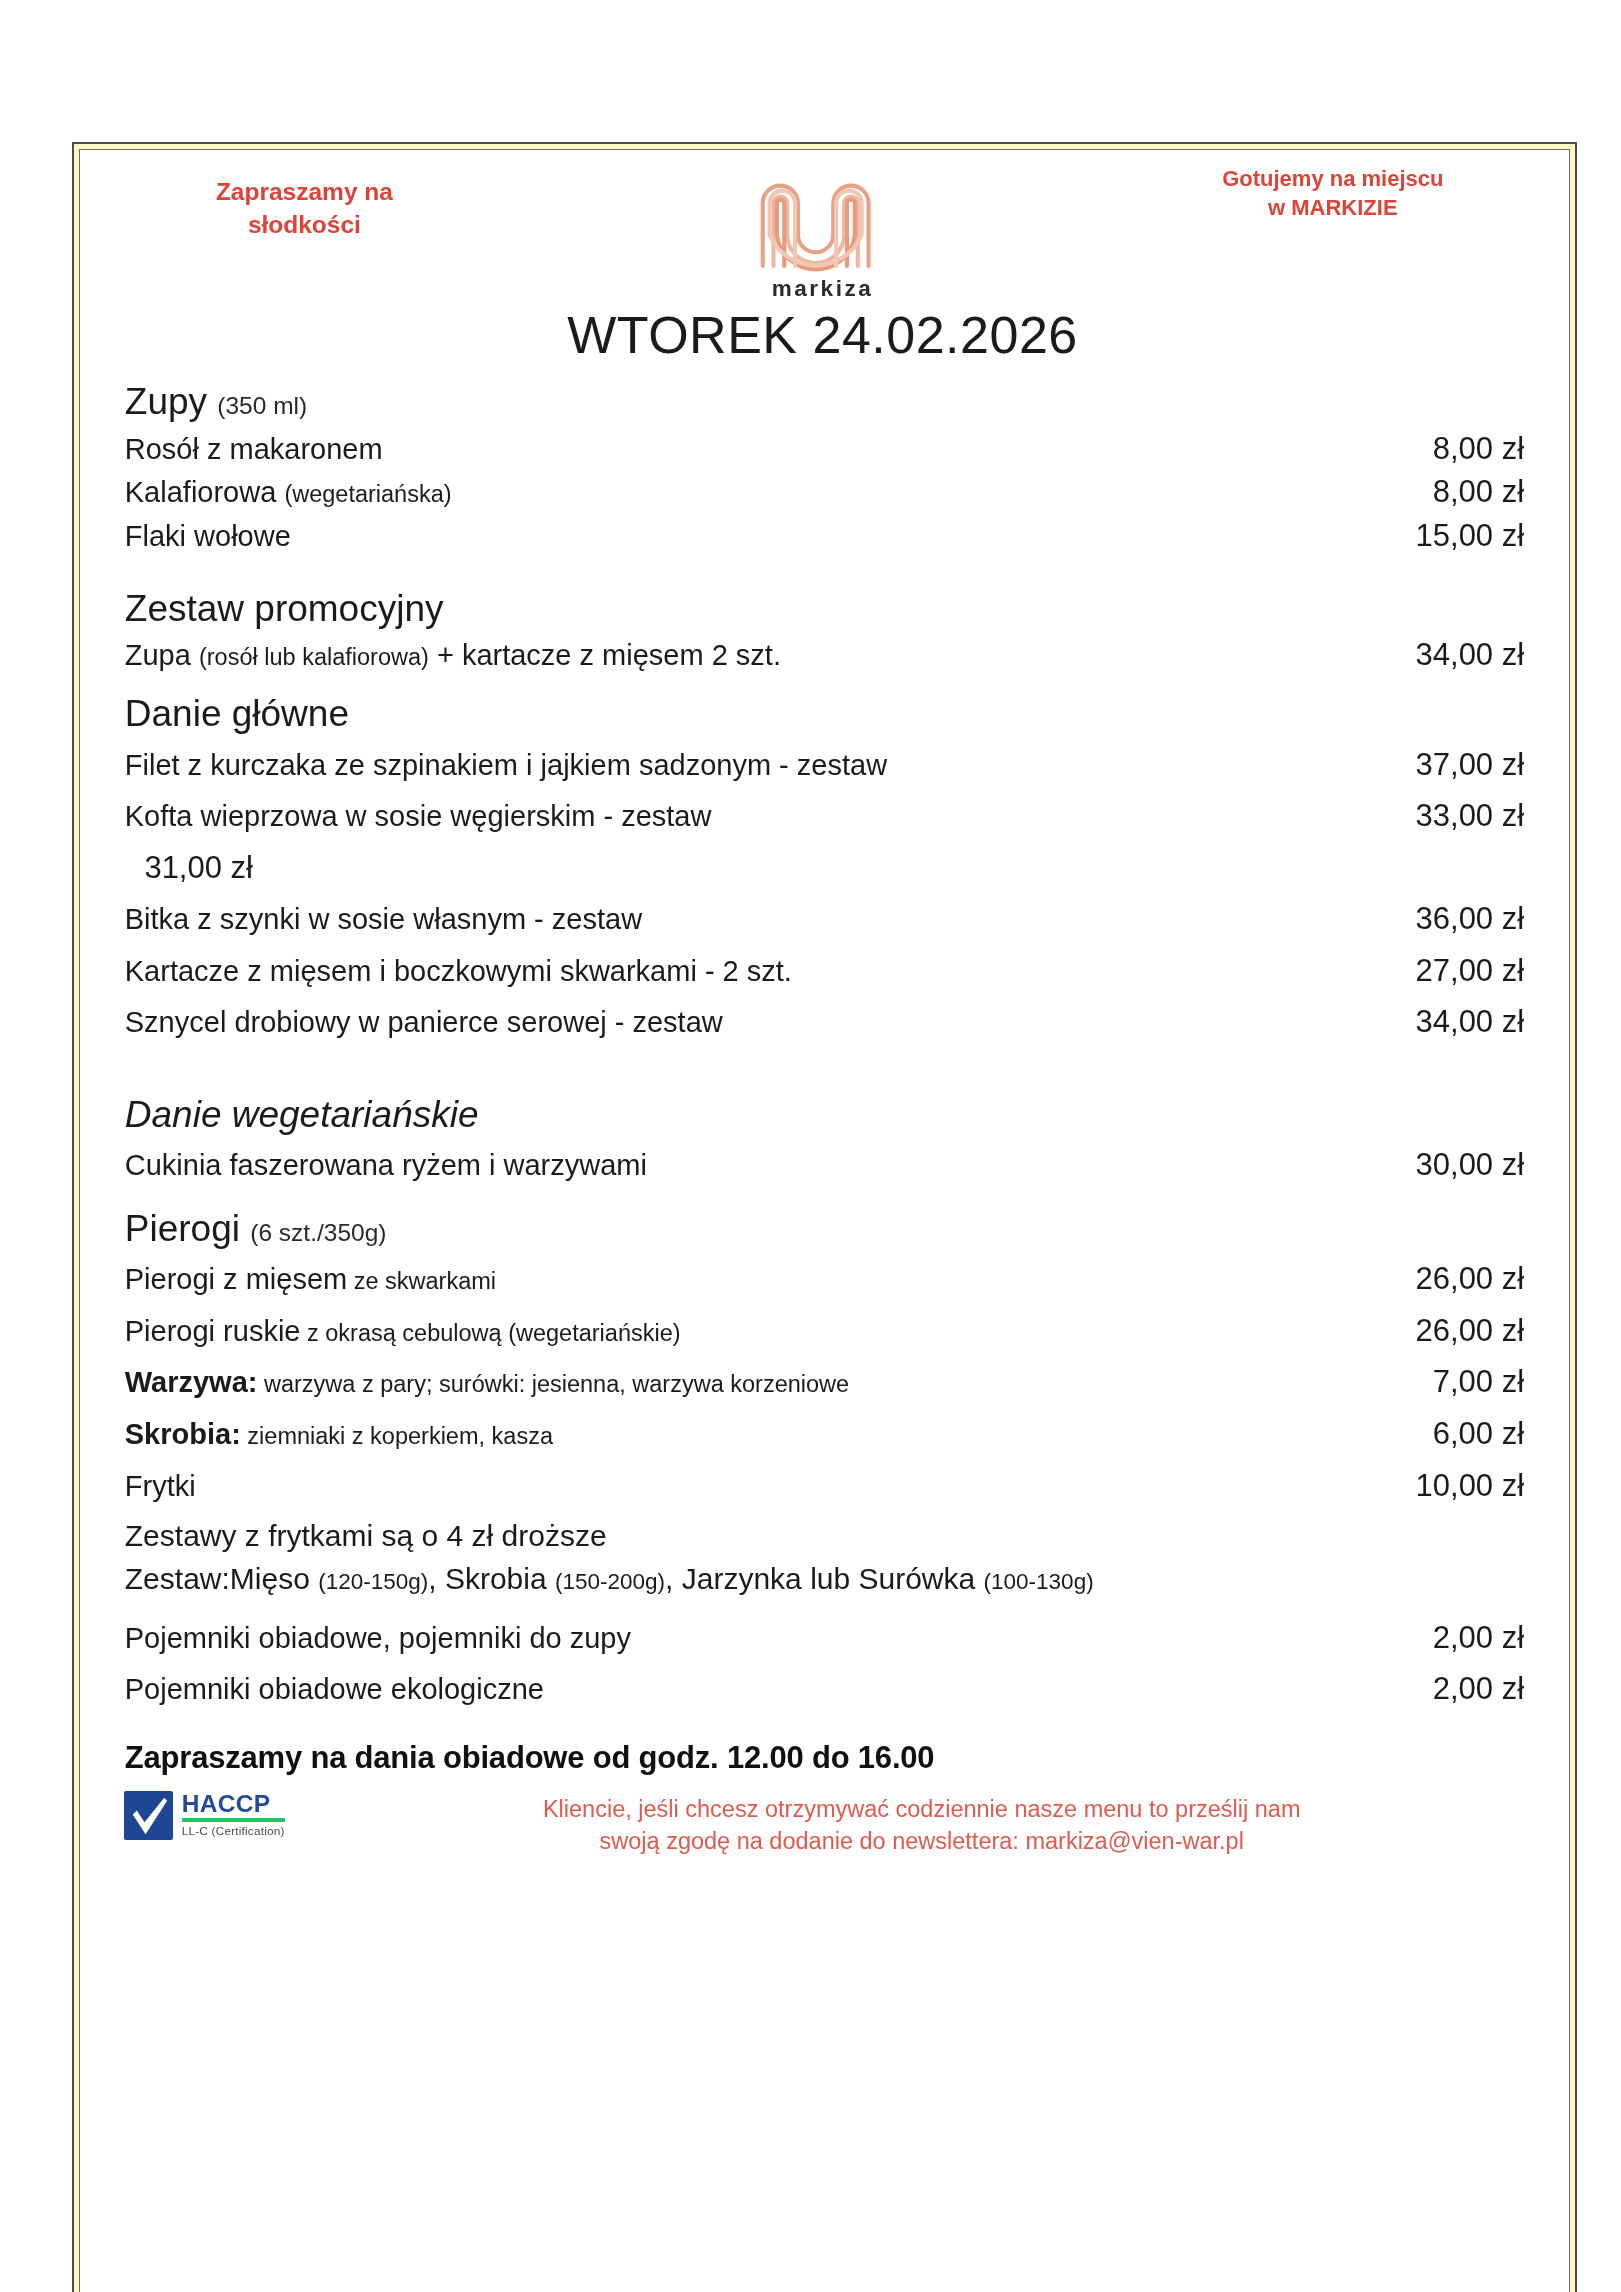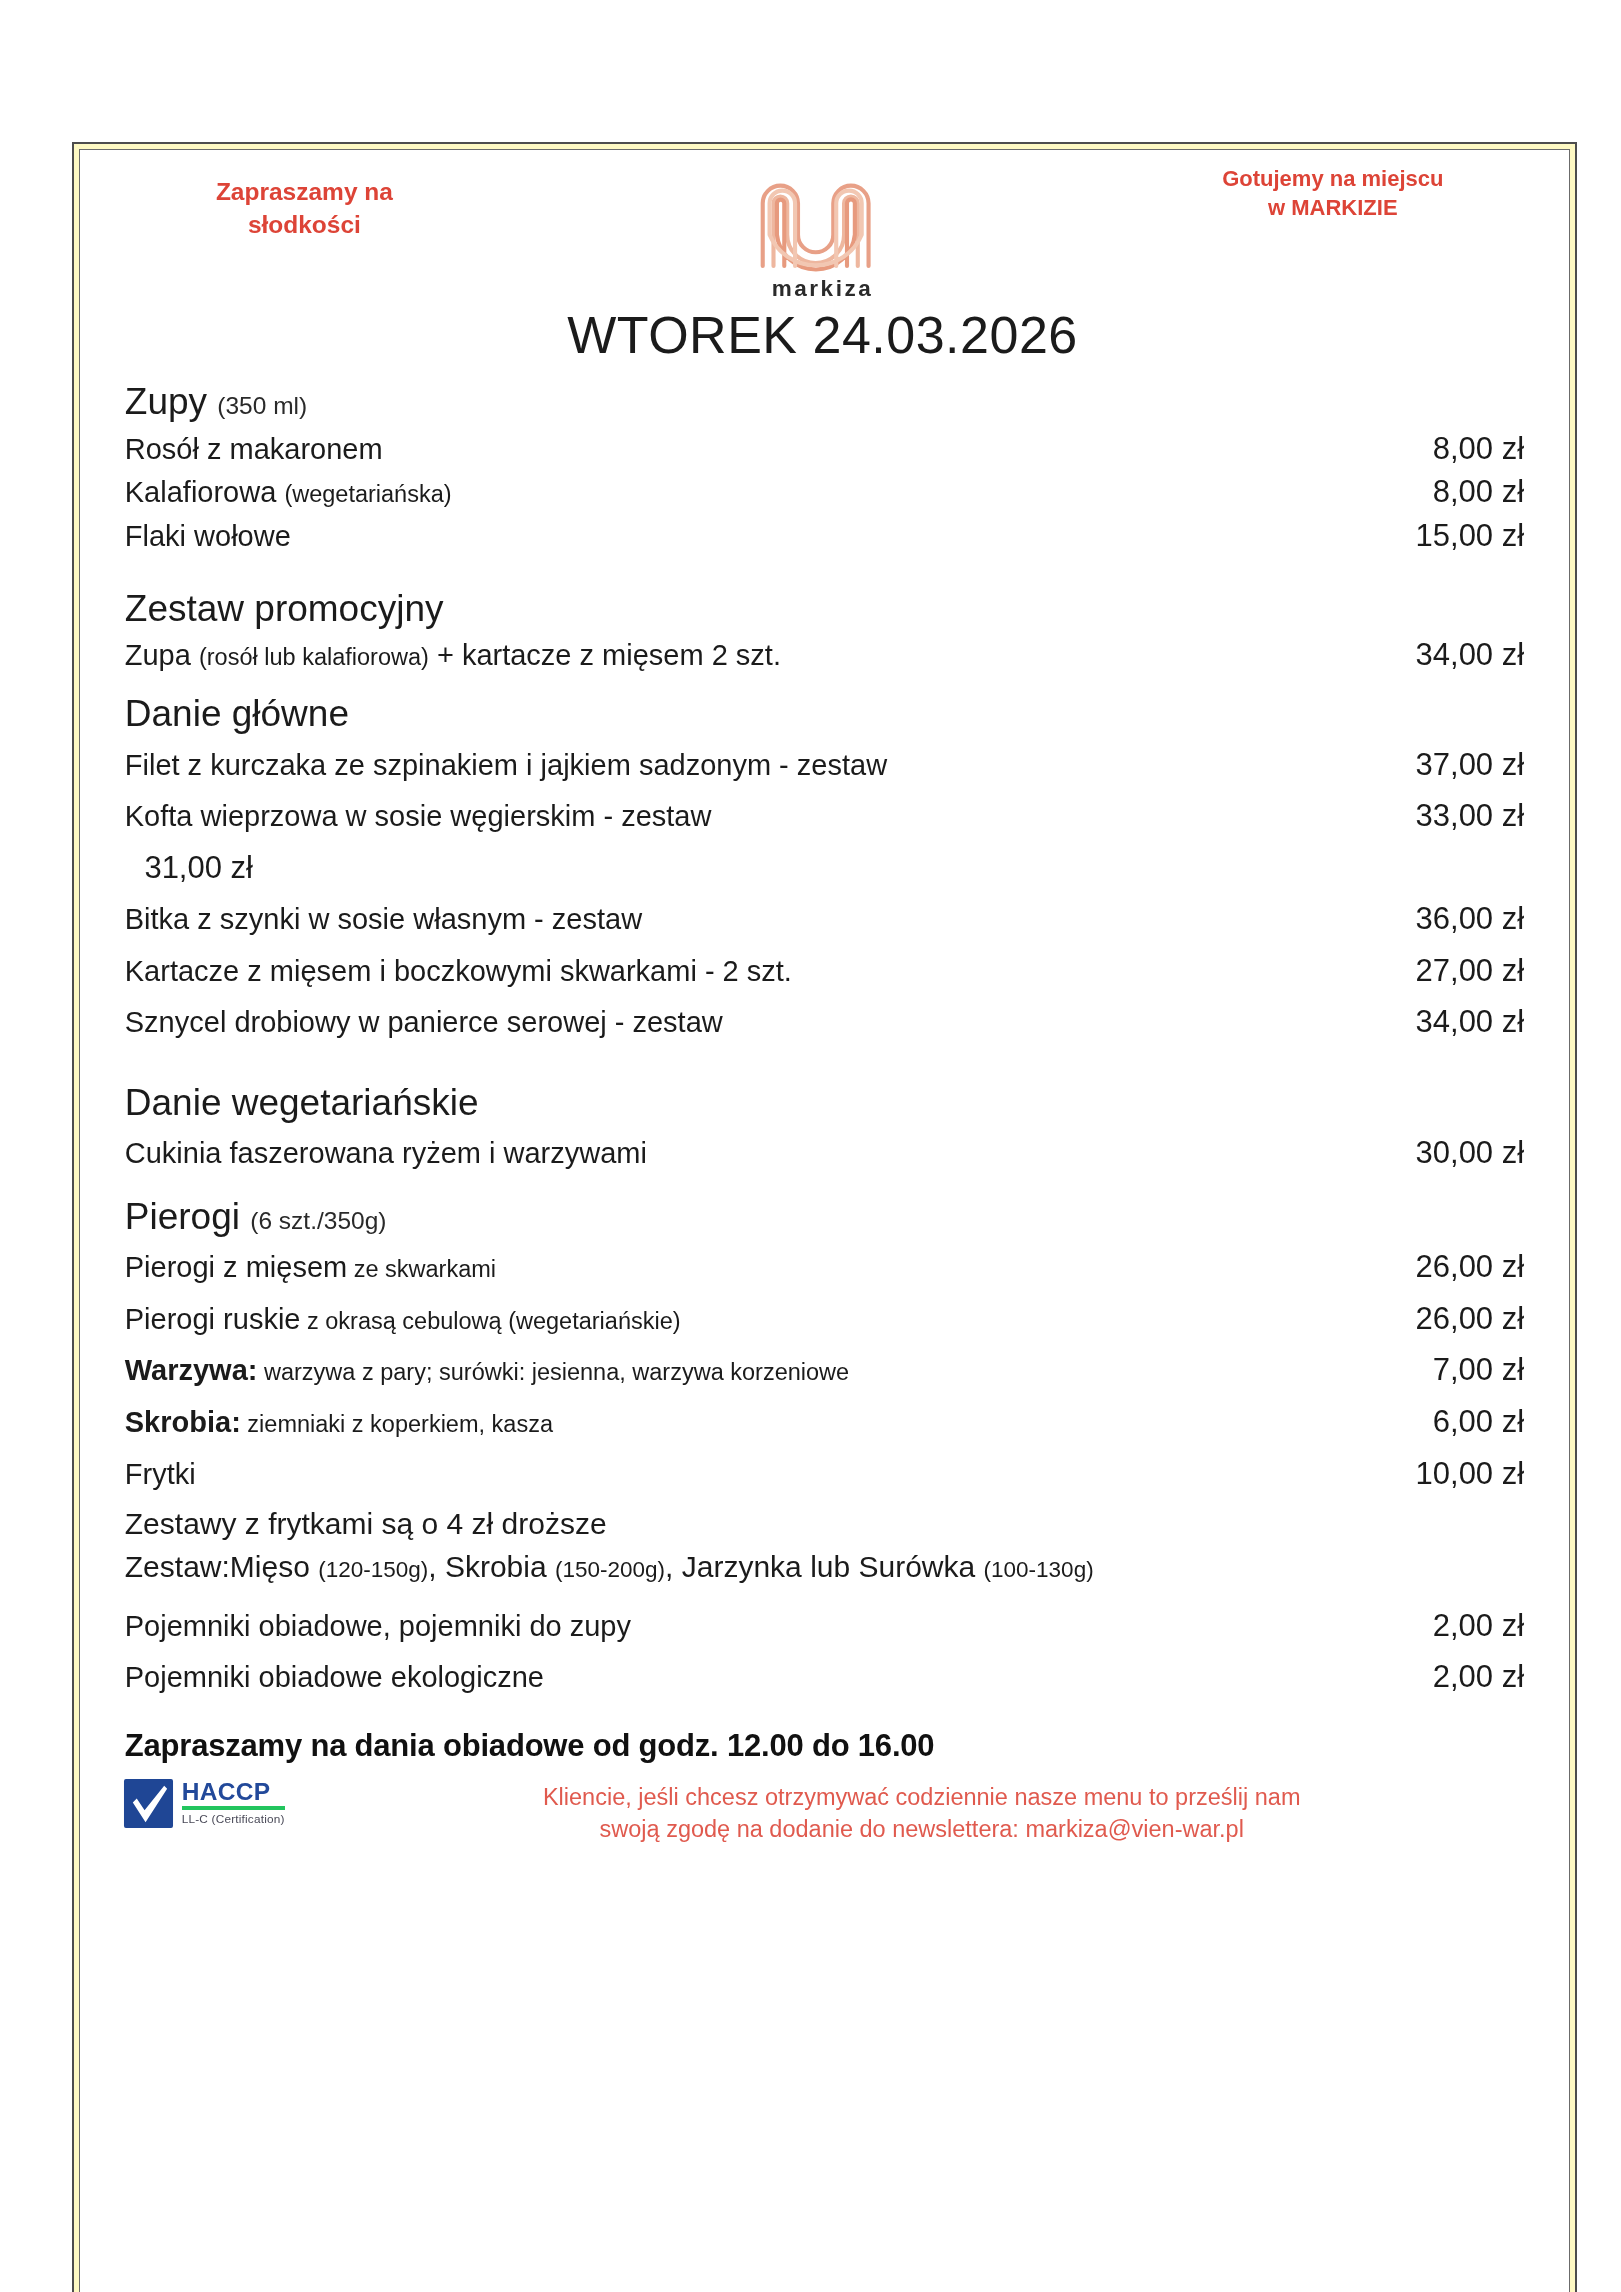--- a/index.html
+++ b/index.html
@@ -102,21 +102,21 @@
     font-weight: 400;
     color: #1b1b1b;
     margin: 15.7px 0 2px 3.9px;
     line-height: 1.2;
   }
   .section-head .qty {
     font-size: 24.5px;
     color: #2a2a2a;
   }
   .sec-gap-lg { margin-top: 29px; }
-  .sec-gap-xl { margin-top: 33px; }
+  .sec-gap-xl { margin-top: 45px; font-style: italic; }
 
   .row {
     display: flex;
     align-items: baseline;
     justify-content: space-between;
     padding: 2.9px 0;
     line-height: 1.22;
   }
   .row .nm {
     font-size: 29px;
@@ -228,21 +228,21 @@
           </svg>
           <div class="brand-word">markiza</div>
         </div>
 
         <div class="promo-right">
           <div>Gotujemy na miejscu</div>
           <div>w MARKIZIE</div>
         </div>
       </div>
 
-      <div class="doc-title">WTOREK 24.03.2026</div>
+      <div class="doc-title">WTOREK 24.02.2026</div>
 
       <div class="section-head">
         <span>Zupy</span>
         <span class="qty">(350 ml)</span>
       </div>
 
       <div class="row">
         <span class="nm">Rosół z makaronem</span>
         <span class="pr">8,00 zł</span>
       </div>

